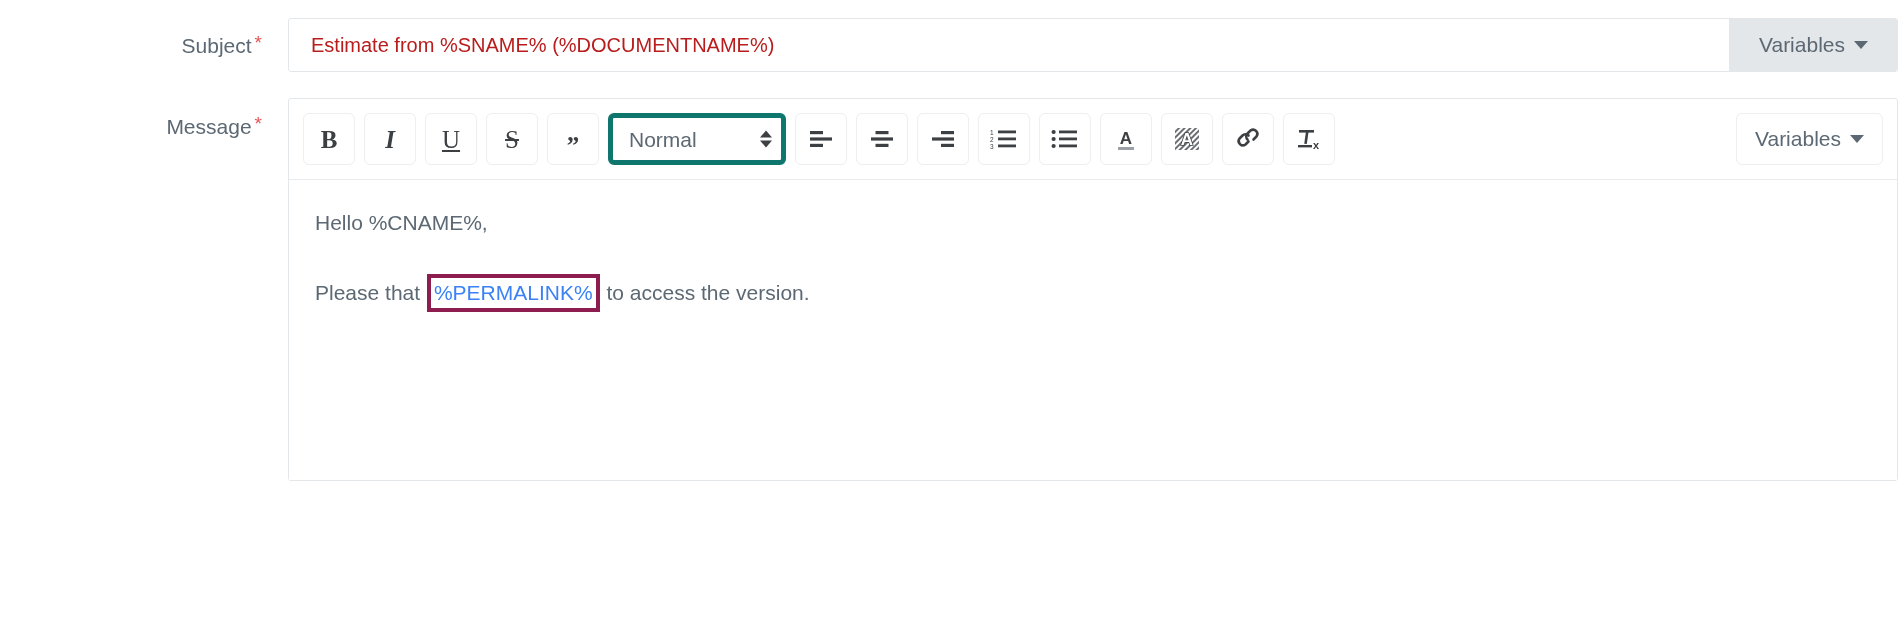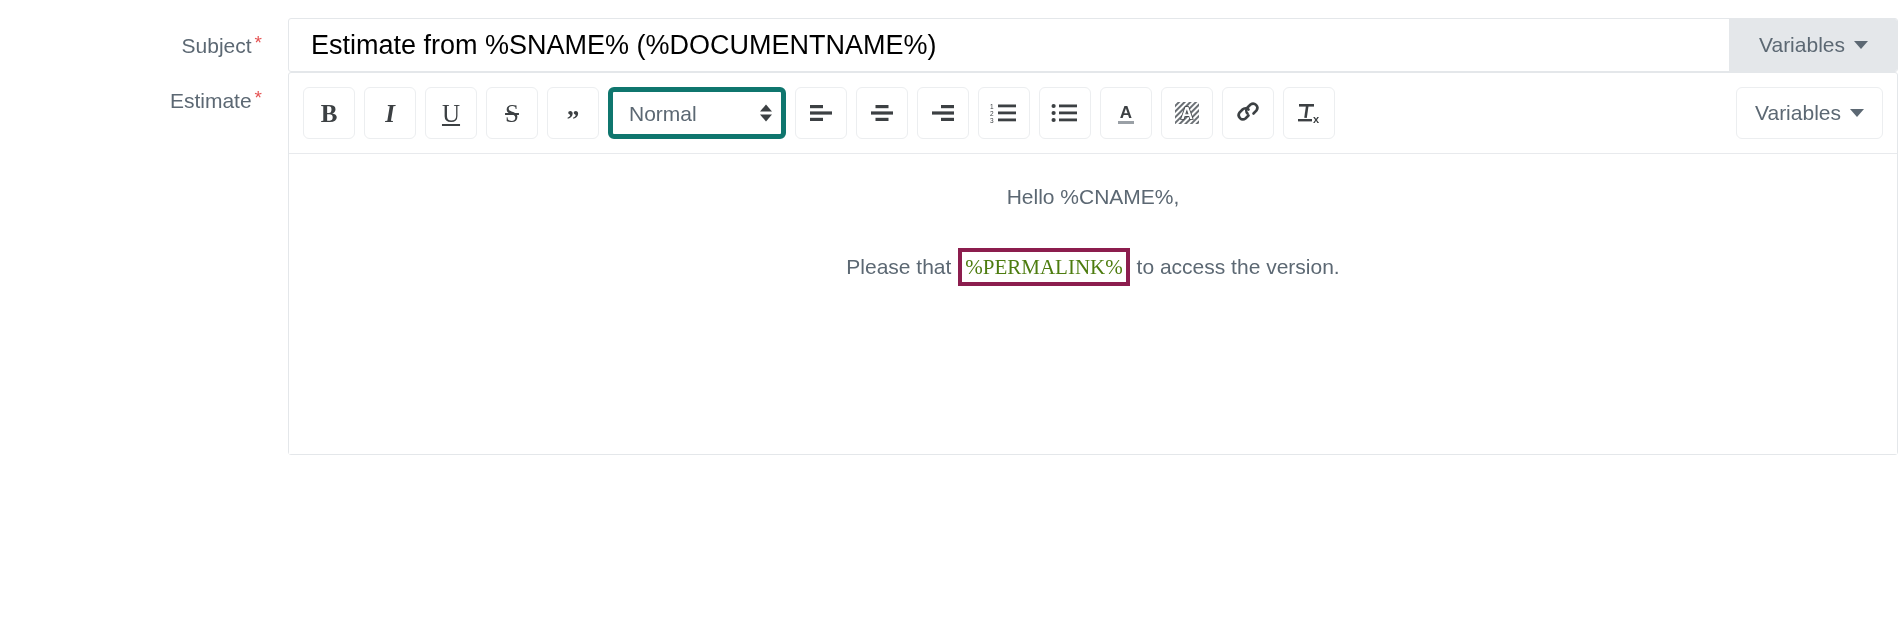--- a/index.html
+++ b/index.html
@@ -21,21 +21,21 @@
     width: 1898px;
     padding-top: 18px;
   }
 
   .form-row {
     display: flex;
     align-items: flex-start;
     width: 100%;
   }
 
-  .row-subject { }
+  .row-subject { margin-bottom: 26px; }
 
   .label-col {
     width: 288px;
     flex: 0 0 288px;
     text-align: right;
     padding-right: 26px;
     font-size: 21px;
     color: #5c6873;
     line-height: 1.2;
   }
@@ -63,22 +63,22 @@
     border-radius: 3px;
     background: #fff;
     height: 54px;
     overflow: hidden;
   }
   .input-group .text-input {
     flex: 1 1 auto;
     border: 0;
     outline: none;
     padding: 0 22px;
-    font-size: 27px;
-    color: #000000;
+    font-size: 20px;
+    color: #b91c1c;
     font-family: "Liberation Sans", sans-serif;
     background: transparent;
   }
   .input-group-append {
     display: flex;
     align-items: center;
     justify-content: center;
     min-width: 168px;
     padding: 0 22px;
     background: #e4e7ea;
@@ -196,31 +196,30 @@
   }
 
   .editor-body {
     padding: 26px 26px 34px 26px;
     min-height: 300px;
     font-size: 21px;
     line-height: 34px;
     color: #5c6873;
     background: #fff;
   }
-  .editor-body p { margin: 0 0 0 0; text-align: center; }
+  .editor-body p { margin: 0 0 0 0; }
   .editor-body .blank { height: 34px; }
 
   .permalink-highlight {
     border: 4px solid #8c1d4e;
     padding: 1px 3px;
     margin: 0 1px;
     display: inline-block;
     line-height: 28px;
-    color: #4d7c0f;
-    font-family: Liberation Serif, serif;
+    color: #3b82f6;
   }
 </style>
 </head>
 <body>
 
 <div class="form">
 
   <div class="form-row row-subject">
     <div class="label-col subject-label">
       <span>Subject</span><span class="req-star">*</span>
@@ -231,21 +230,21 @@
         <div class="input-group-append">
           <span>Variables</span>
           <span class="caret"></span>
         </div>
       </div>
     </div>
   </div>
 
   <div class="form-row row-message">
     <div class="label-col message-label">
-      <span>Estimate</span><span class="req-star">*</span>
+      <span>Message</span><span class="req-star">*</span>
     </div>
     <div class="field-col">
       <div class="editor">
 
         <div class="editor-toolbar">
 
           <button class="tb-btn">
             <span class="glyph glyph-bold">B</span>
           </button>
 

